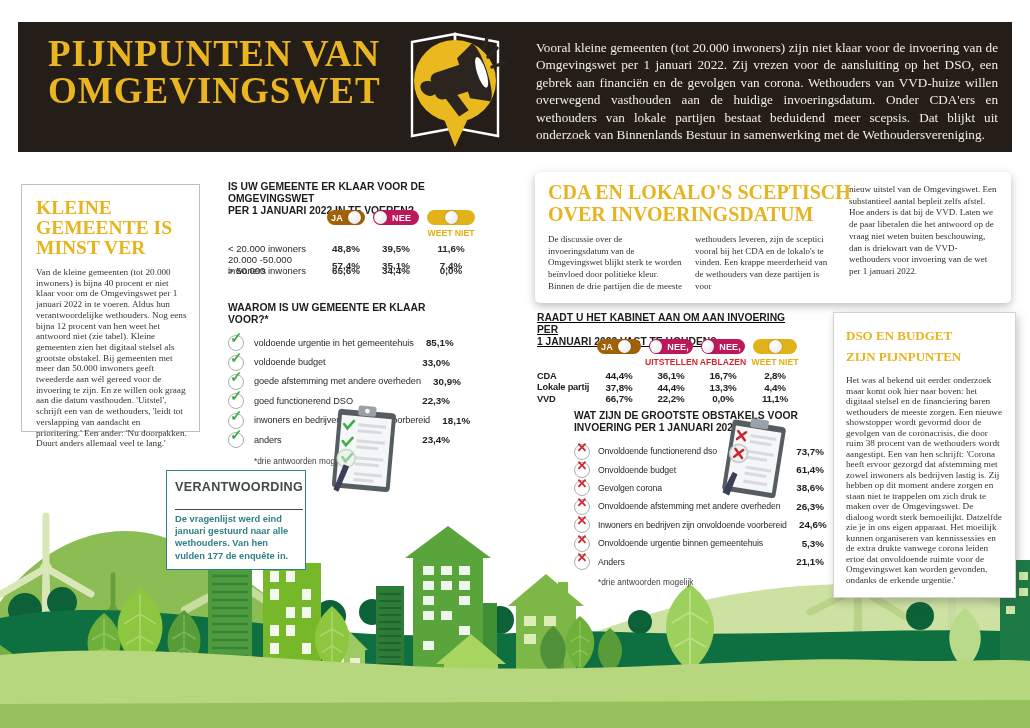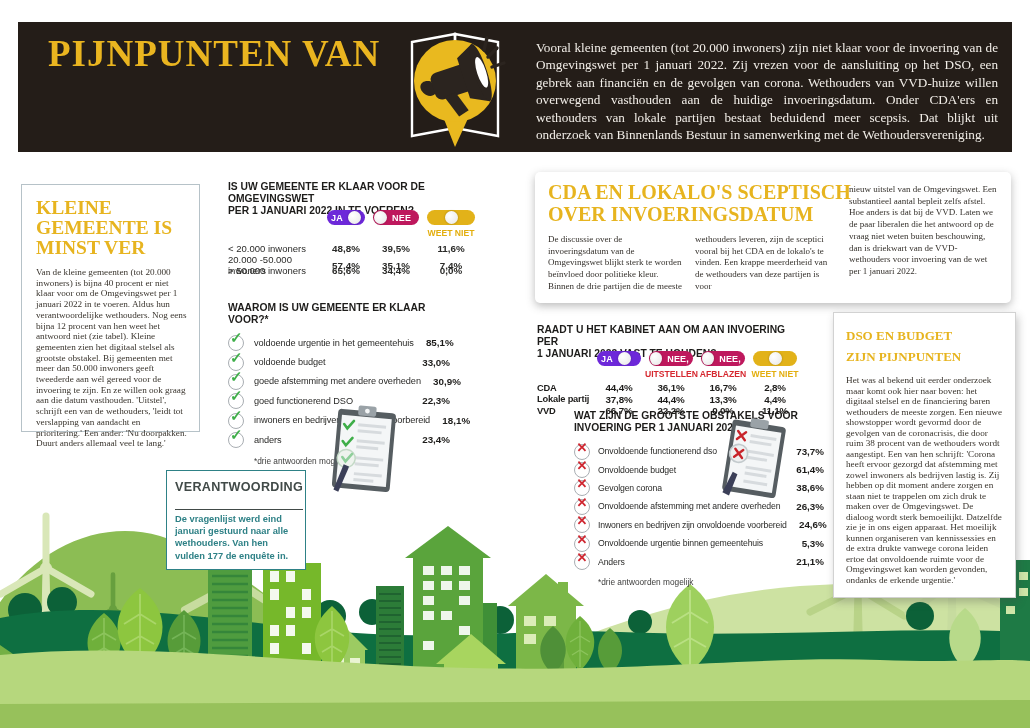--- a/index.html
+++ b/index.html
@@ -20,21 +20,21 @@
                 background:#fff;padding:13px 12px 0 14px;box-sizing:border-box;z-index:2;}
   .yellow-title{font-family:"Liberation Serif",serif;font-weight:bold;color:#e7b41f;}
   .left-article .yellow-title{font-size:19.5px;line-height:20px;}
   .serif-body{font-family:"Liberation Serif",serif;color:#3a352e;}
   .left-article .serif-body{margin-top:9px;font-size:9.2px;line-height:10.7px;}
 
   
   .chart-ready{left:228px;top:181px;width:252px;z-index:2;}
   .chart-title{font-size:10.3px;line-height:12px;font-weight:bold;color:#1d1c1a;}
   .pill{position:absolute;height:15px;border-radius:8px;display:flex;align-items:center;}
-  .pill-green{background:#6d28d9;align-items:center;}
+  .pill-green{background:#a16207;align-items:center;}
   .pill-red{background:#be185d;}
   .pill-yellow{background:#e2b219;}
   .pill-text{color:#fff;font-weight:bold;font-size:9px;letter-spacing:.2px;padding:0 4px;}
   .pill-knob{width:13px;height:13px;border-radius:50%;margin:0 1px;
              background:radial-gradient(circle at 35% 35%,#ffffff,#e6e6e6);
              box-shadow:0 0 2px rgba(0,0,0,.35);}
   .col-label{position:absolute;font-size:8.6px;font-weight:bold;text-align:center;}
   .col-label.yellow{color:#e3ae0d;}
   .col-label.red{color:#d6282f;}
   .t-row{display:grid;grid-template-columns:95px 46px 54px 56px;font-size:9.5px;
@@ -62,21 +62,21 @@
                   border-bottom:1.6px solid #414a48;display:inline-block;padding-bottom:15px;}
   .verantwoording .v-body{margin-top:3px;font-size:9.3px;line-height:12.2px;font-weight:bold;color:#2e8186;}
 
   
   .cda-article{left:535px;top:172px;width:476px;height:131px;background:#fff;border-radius:5px;
                box-shadow:0 3px 8px rgba(60,60,60,.35);z-index:2;}
   .cda-article .yellow-title{position:absolute;left:13px;top:9px;font-size:20px;line-height:22px;}
   .cda-col{position:absolute;font-family:"Liberation Serif",serif;font-size:9px;line-height:11.7px;color:#35312c;}
 
   
-  .chart-kabinet{left:537px;top:324px;width:270px;z-index:2;}
+  .chart-kabinet{left:537px;top:312px;width:270px;z-index:2;text-decoration:underline;}
   .k-row{display:grid;grid-template-columns:56px 52px 52px 52px 52px;font-size:9.3px;
          font-weight:bold;color:#1d1c1a;height:11.5px;align-items:center;letter-spacing:-.2px;}
   .k-row .val{text-align:center;font-size:9.8px;}
 
   
   .chart-obstakels{left:574px;top:410px;width:250px;z-index:2;}
   .chart-obstakels .item-row{grid-template-columns:24px auto 40px;height:18.4px;}
   .chart-obstakels .item-label{font-size:8.7px;letter-spacing:-.15px;}
 
   
@@ -90,20 +90,21 @@
   .clipboard{z-index:3;}
 </style>
 </head>
 <body>
 
 <div id="canvas">
 
   <div class="abs header-band">
     <div class="abs header-title">
       <div>PIJNPUNTEN VAN</div>
+      <div>OMGEVINGSWET</div>
     </div>
     <svg class="abs header-icon" width="120" height="128" viewBox="0 0 120 128">
       <g fill="none" stroke="#ffffff" stroke-width="2.4">
         <path d="M16,18 L59,10 L59,104 L16,112 Z"></path>
         <path d="M59,10 L102,18 L102,112 L59,104 Z"></path>
       </g>
       <path d="M46,90 L74,90 L59,123 Z" fill="#e9b91f"></path>
       <circle cx="59" cy="57" r="41" fill="#e9b91f"></circle>
       <g transform="rotate(-18 59 57)" fill="#2b241f">
         <path d="M36,50 C26,44 20,53 27,61 C32,66 38,64 39,59 Z"></path>

